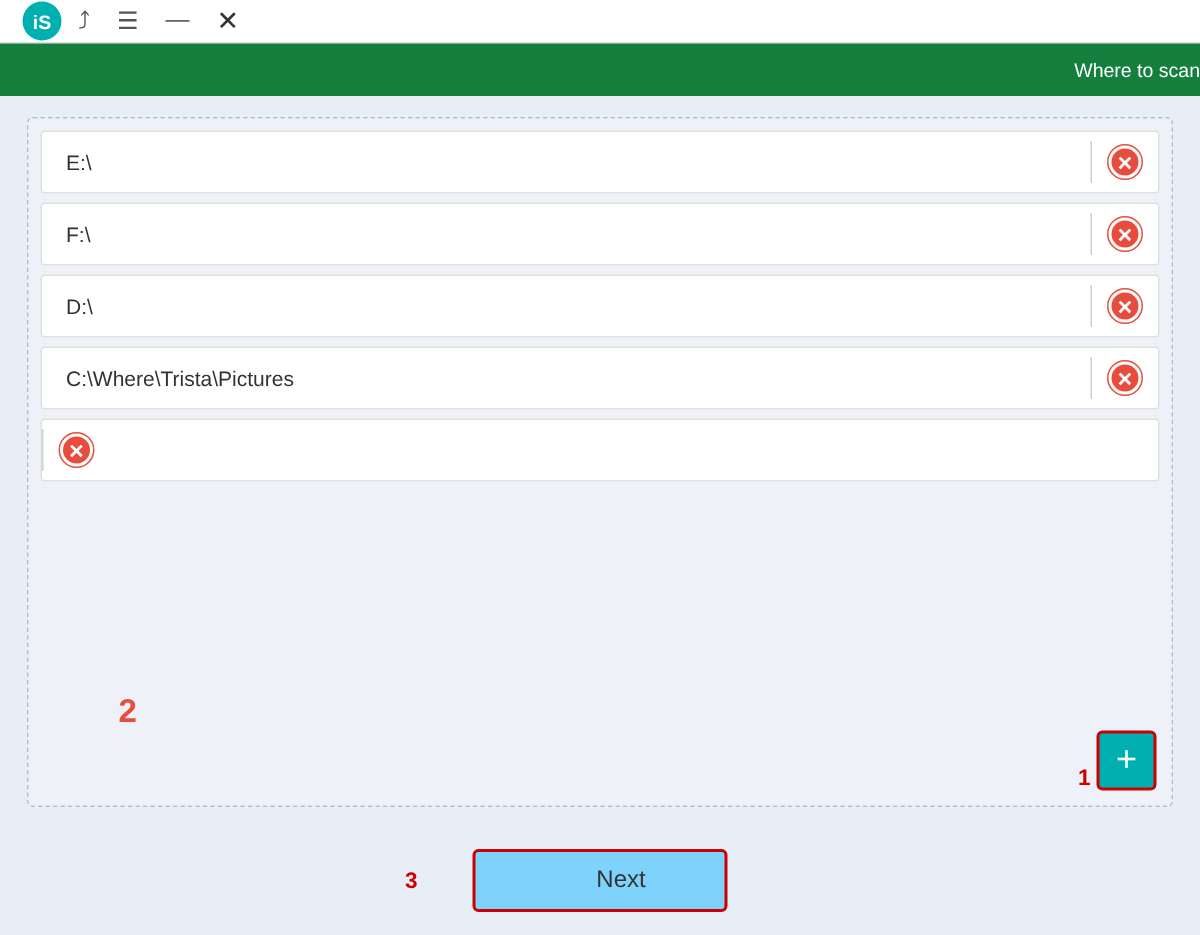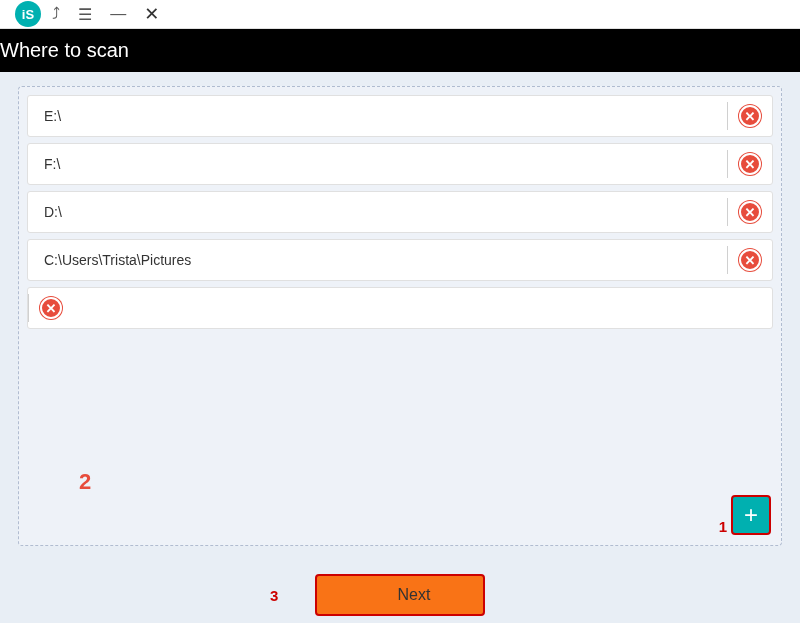--- a/index.html
+++ b/index.html
@@ -48,25 +48,25 @@
       cursor: pointer;
     }
 
     .title-bar-icon.close-icon {
       color: #333;
       font-size: 18px;
     }
 
     
     .header-banner {
-      background: #000000;
+      background: #15803d;
       color: white;
-      text-align: left;
+      text-align: right;
       padding: 10px 0;
-      font-size: 20px;
+      font-size: 13px;
       font-weight: 400;
     }
 
     
     .main-content {
       padding: 12px 18px;
       background: #e8eef5;
       flex: 1;
     }
 
@@ -181,21 +181,21 @@
 
     .number-3 {
       color: #cc0000;
       font-size: 15px;
       font-weight: bold;
       position: absolute;
       left: 270px;
     }
 
     .next-button {
-      background: #f97316;
+      background: #7dd3fc;
       border: 2.5px solid #cc0000;
       border-radius: 4px;
       width: 170px;
       height: 42px;
       font-size: 16px;
       color: #333;
       cursor: pointer;
       display: flex;
       align-items: center;
       justify-content: center;
@@ -253,21 +253,21 @@
             </div>
           </div>
           <div class="scan-item">
             <span class="scan-item-path">D:\</span>
             <div class="scan-item-divider"></div>
             <div class="scan-item-remove">
               <div class="remove-icon-circle">✕</div>
             </div>
           </div>
           <div class="scan-item">
-            <span class="scan-item-path">C:\Users\Trista\Pictures</span>
+            <span class="scan-item-path">C:\Where\Trista\Pictures</span>
             <div class="scan-item-divider"></div>
             <div class="scan-item-remove">
               <div class="remove-icon-circle">✕</div>
             </div>
           </div>
           <div class="scan-item">
             <div class="scan-item-divider"></div>
             <div class="scan-item-remove">
               <div class="remove-icon-circle">✕</div>
             </div>

